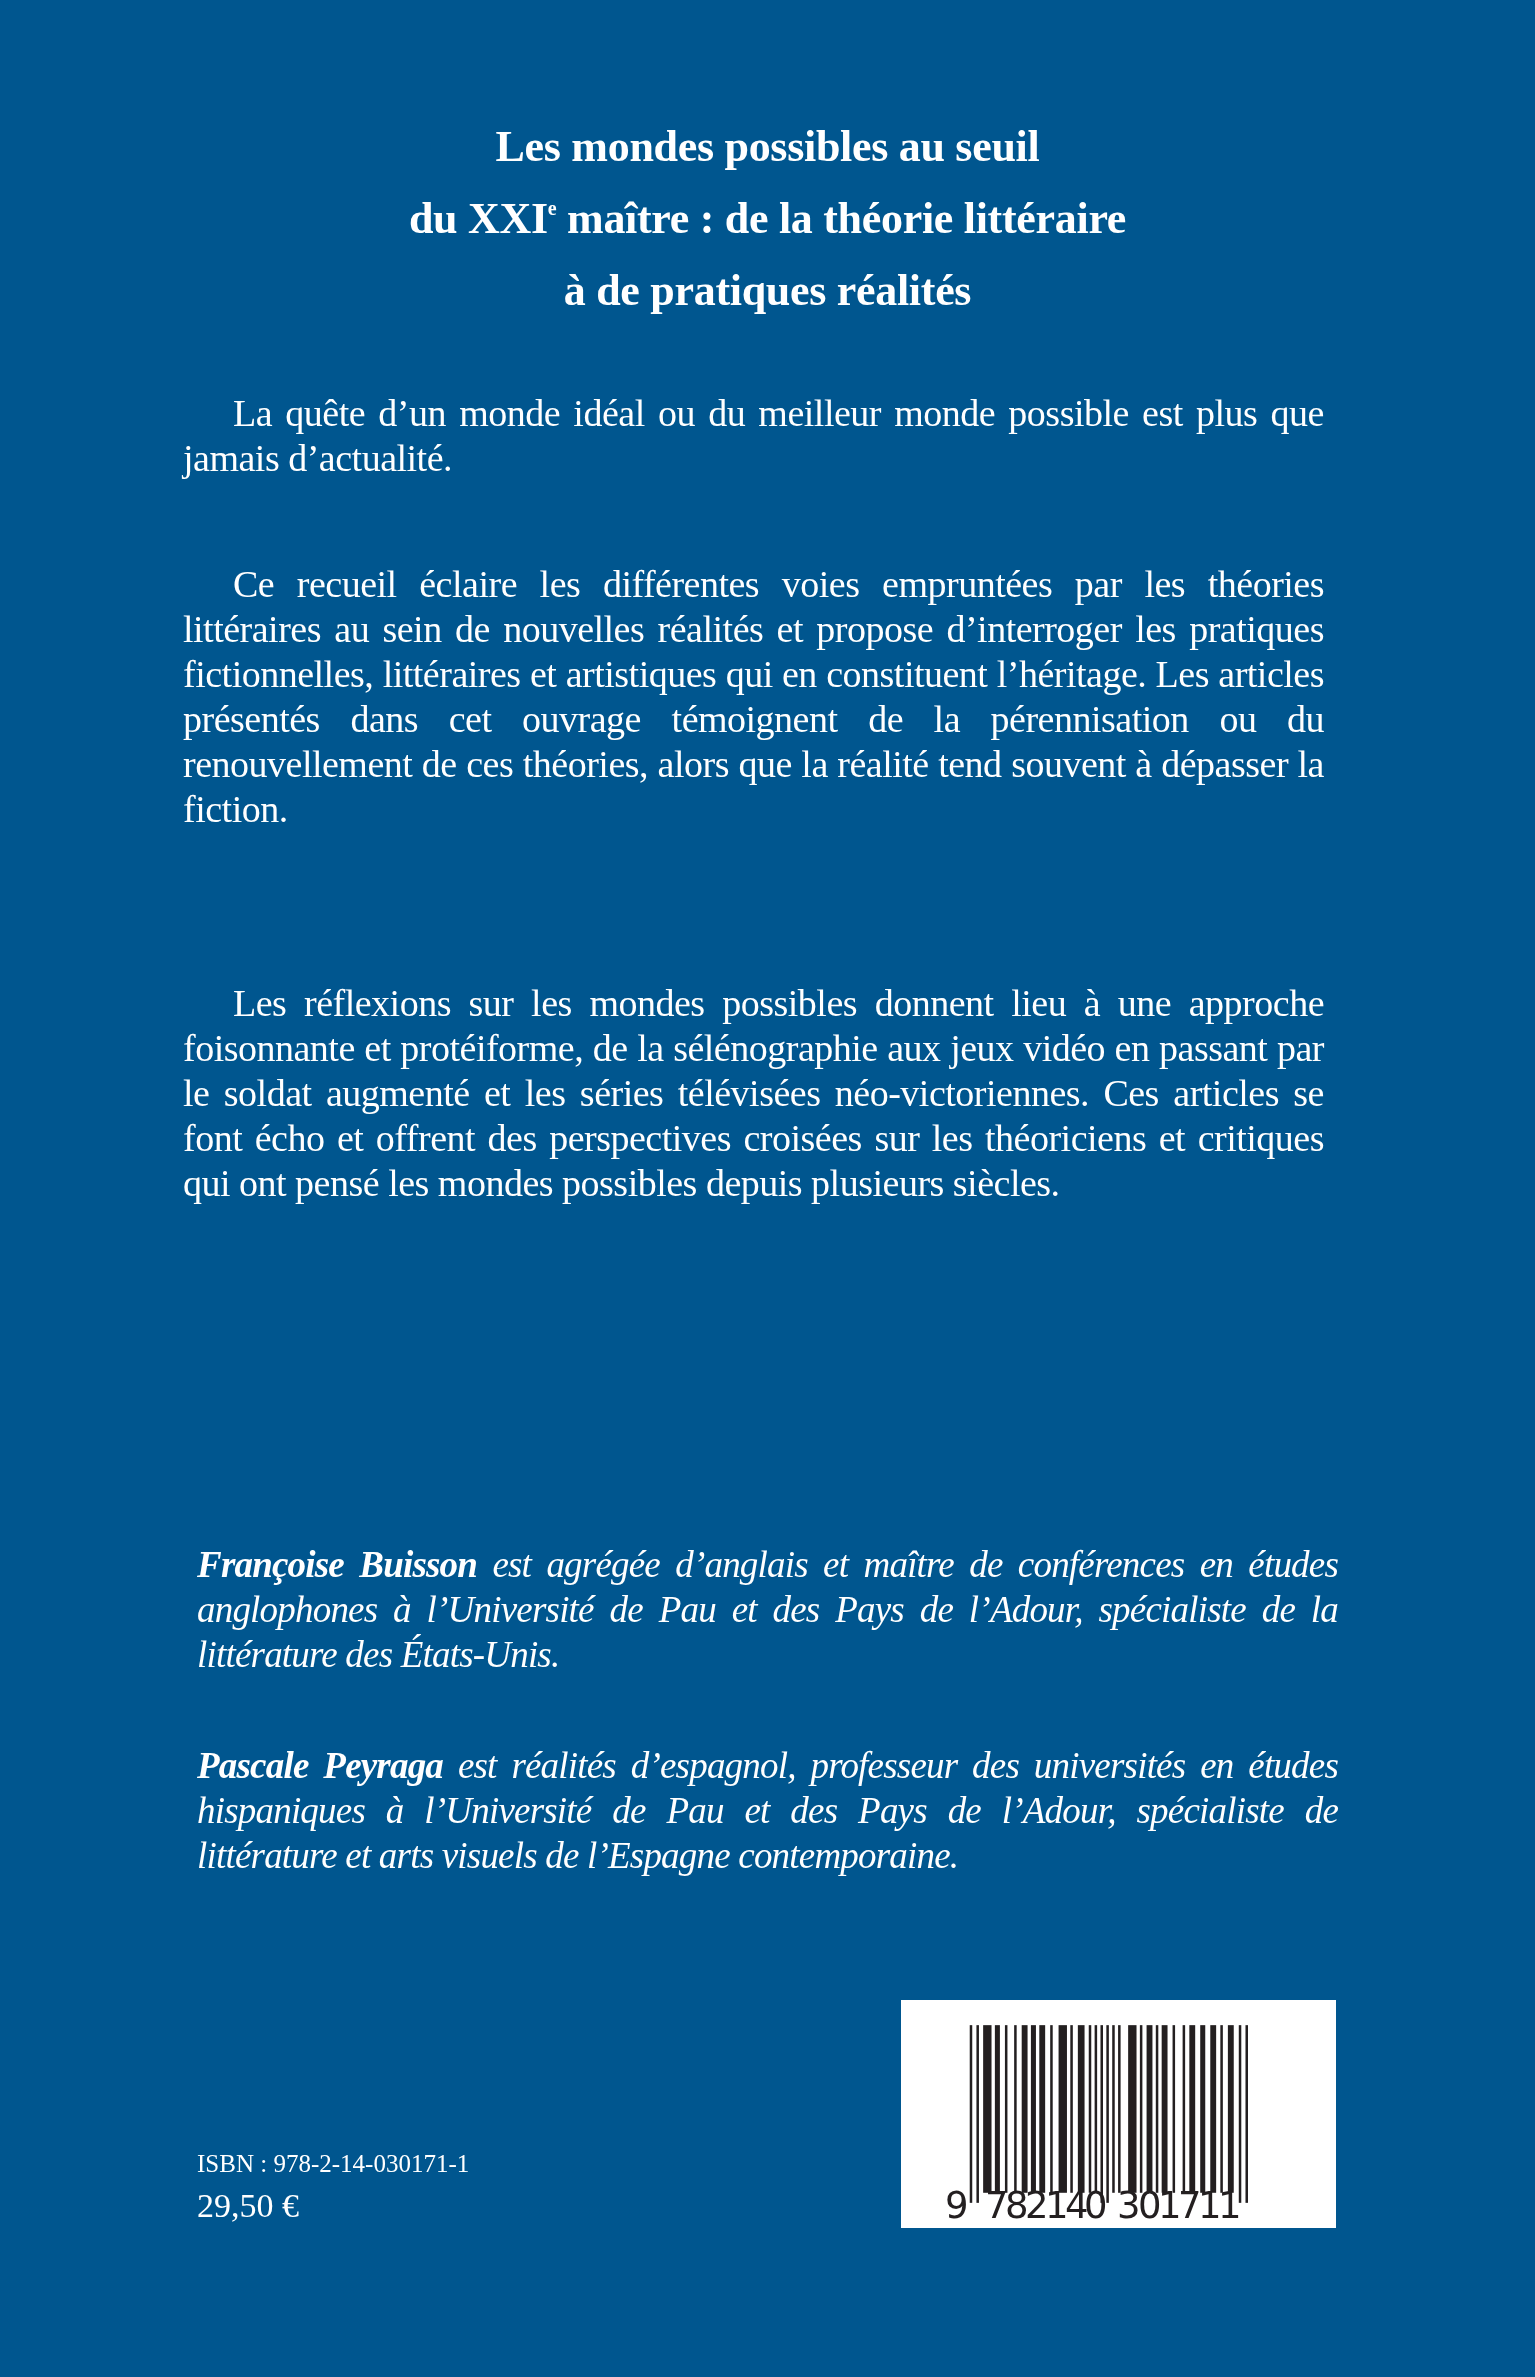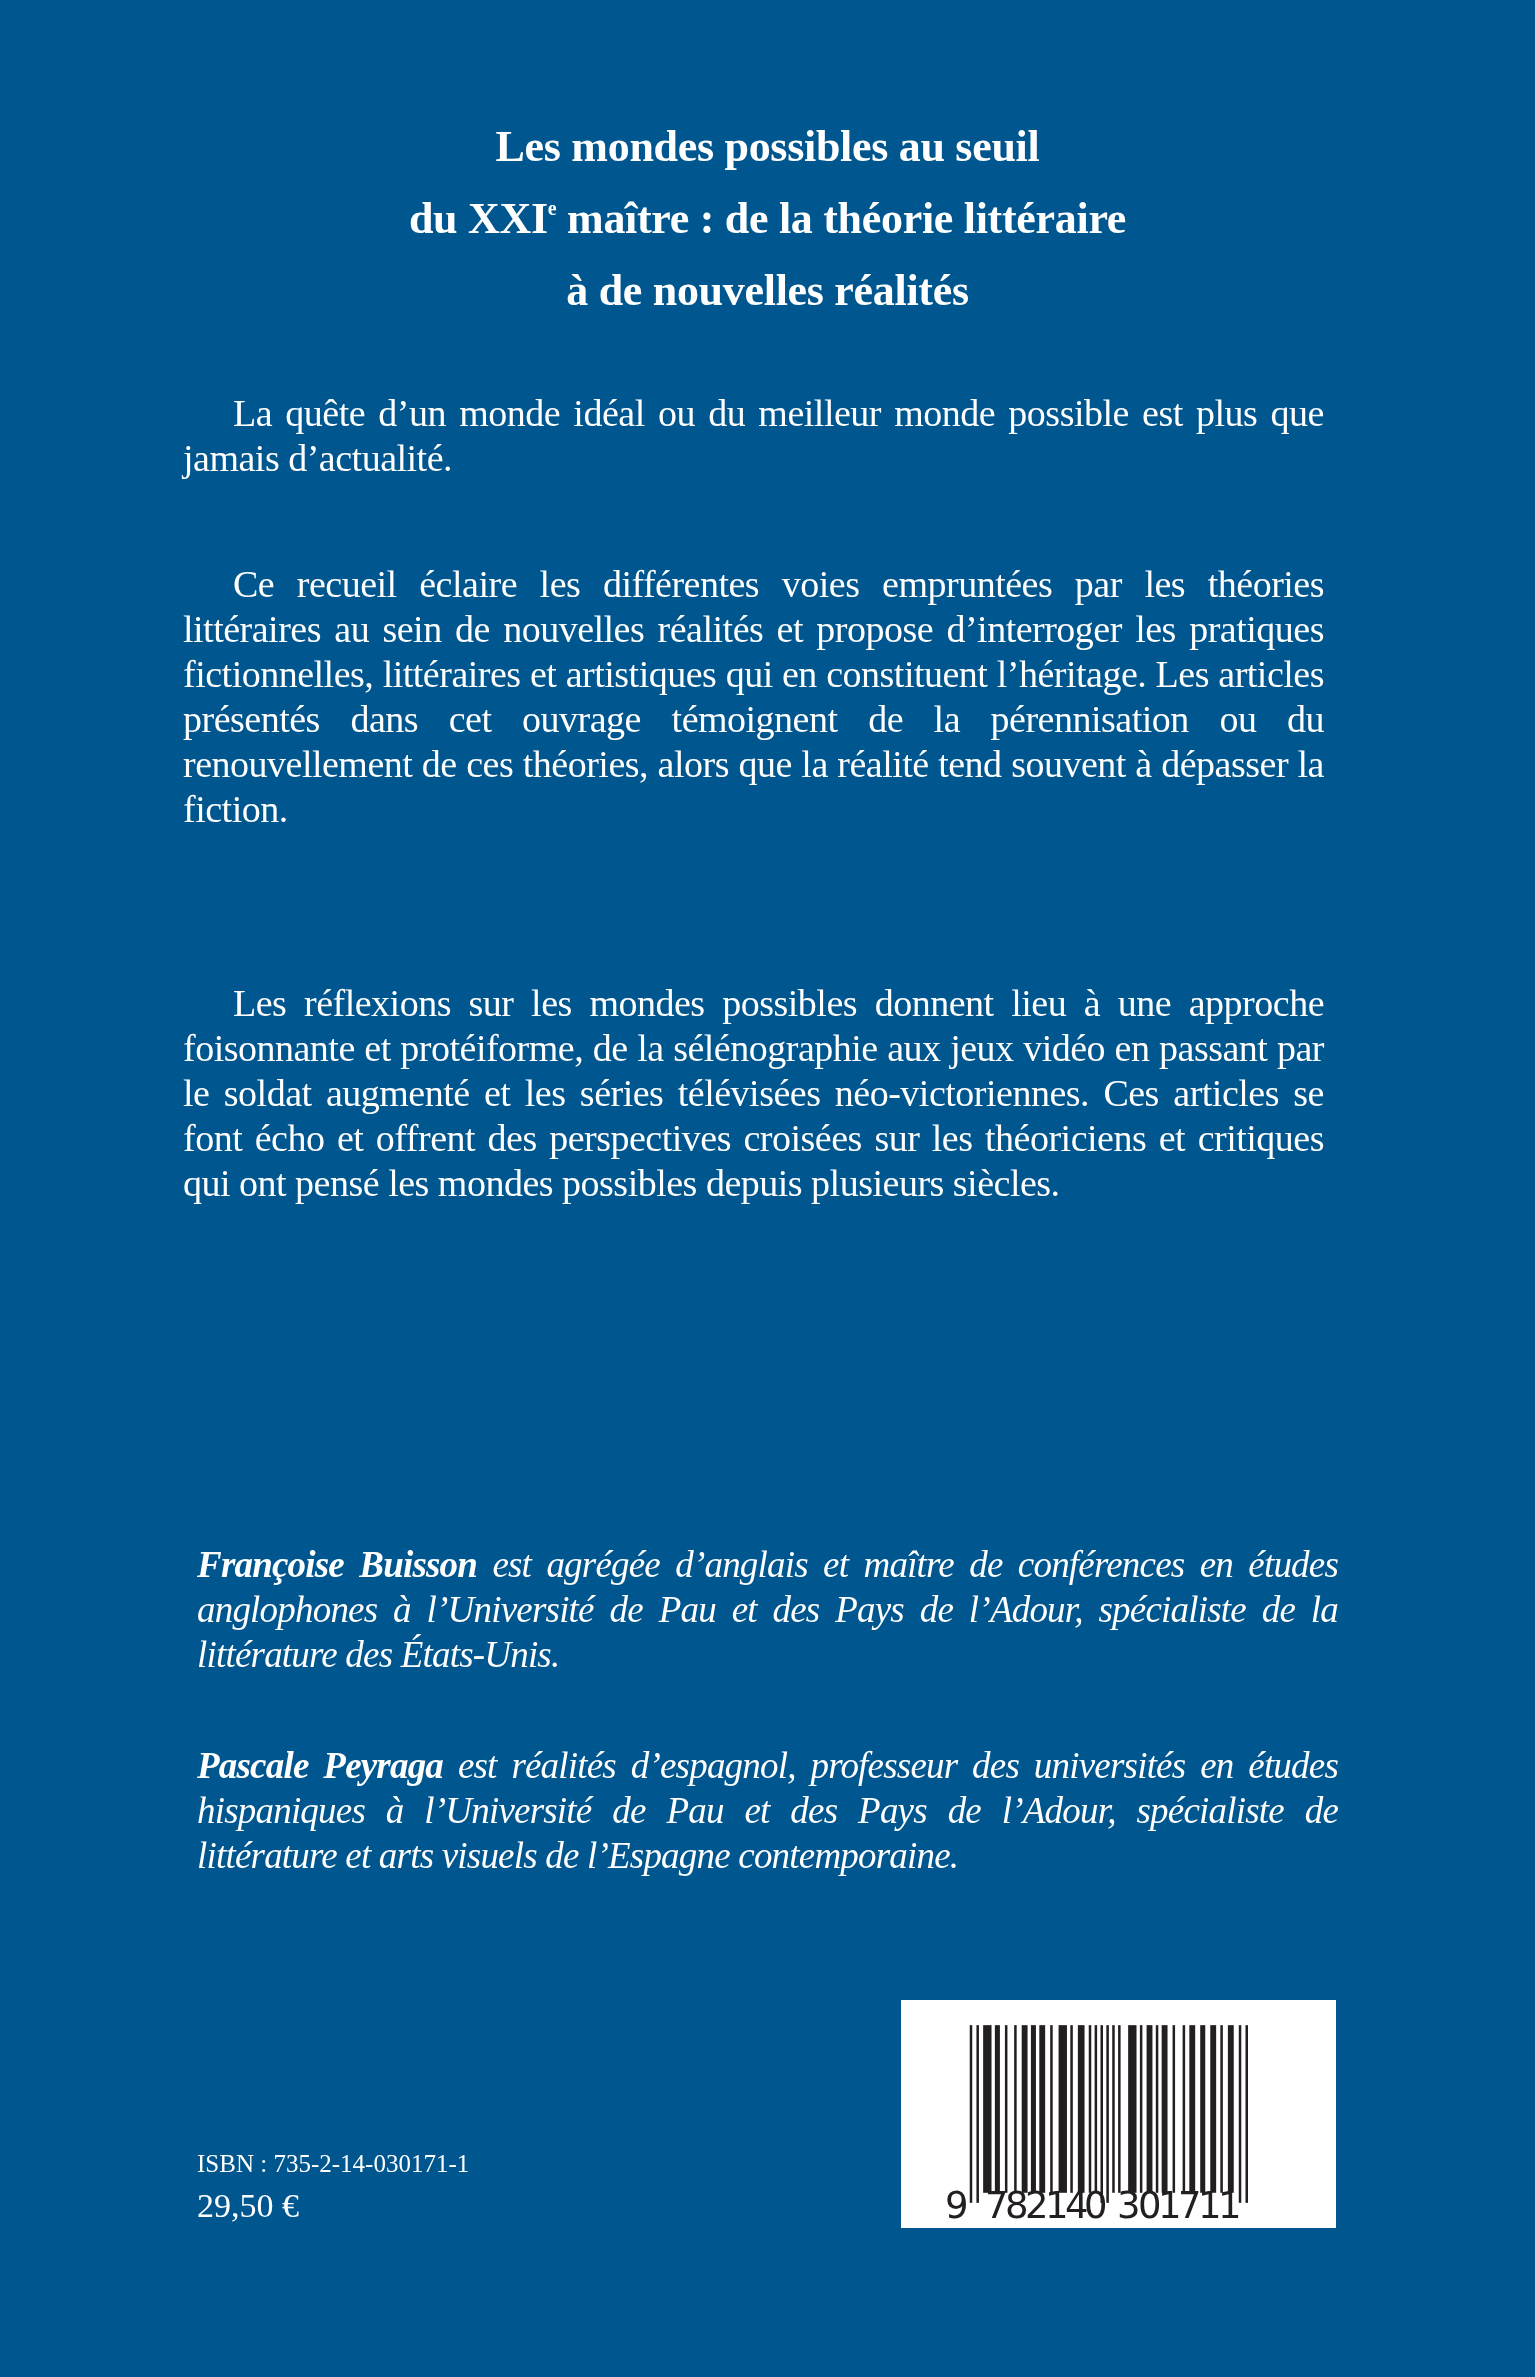--- a/index.html
+++ b/index.html
@@ -113,41 +113,41 @@
   }
 </style>
 </head>
 <body>
 
 <div class="cover">
 
   <h1 class="title">
     <span class="line">Les mondes possibles au seuil</span>
     <span class="line"><span>du XXI</span><sup>e</sup><span> maître : de la théorie littéraire</span></span>
-    <span class="line">à de nouvelles réalités</span>
+    <span class="line">à de pratiques réalités</span>
   </h1>
 
   <div class="body-text" id="para1">
     <p>La quête d’un monde idéal ou du meilleur monde possible est plus que jamais d’actualité.</p>
   </div>
   <div class="body-text" id="para2">
     <p>Ce recueil éclaire les différentes voies empruntées par les théories littéraires au sein de nouvelles réalités et propose d’interroger les pratiques fictionnelles, littéraires et artistiques qui en constituent l’héritage. Les articles présentés dans cet ouvrage témoignent de la pérennisation ou du renouvellement de ces théories, alors que la réalité tend souvent à dépasser la fiction.</p>
   </div>
   <div class="body-text" id="para3">
     <p>Les réflexions sur les mondes possibles donnent lieu à une approche foisonnante et protéiforme, de la sélénographie aux jeux vidéo en passant par le soldat augmenté et les séries télévisées néo-victoriennes. Ces articles se font écho et offrent des perspectives croisées sur les théoriciens et critiques qui ont pensé les mondes possibles depuis plusieurs siècles.</p>
   </div>
 
   <div class="bio" id="bio1">
     <b>Françoise Buisson</b><span> est agrégée d’anglais et maître de conférences en études anglophones à l’Université de Pau et des Pays de l’Adour, spécialiste de la littérature des États-Unis.</span>
   </div>
   <div class="bio" id="bio2">
     <b>Pascale Peyraga</b><span> est réalités d’espagnol, professeur des universités en études hispaniques à l’Université de Pau et des Pays de l’Adour, spécialiste de littérature et arts visuels de l’Espagne contemporaine.</span>
   </div>
 
-  <div class="isbn">ISBN : 735-2-14-030171-1</div>
+  <div class="isbn">ISBN : 978-2-14-030171-1</div>
   <div class="price">29,50 €</div>
 
   <div class="barcode-box">
     <svg class="barcode-svg" width="435" height="228" viewBox="0 0 519 272">
       <g fill="#231f20">
 
         <rect x="82" y="30" width="3" height="212"></rect>
         <rect x="90" y="30" width="3" height="212"></rect>
 
         <rect x="98" y="30" width="10" height="200"></rect>

